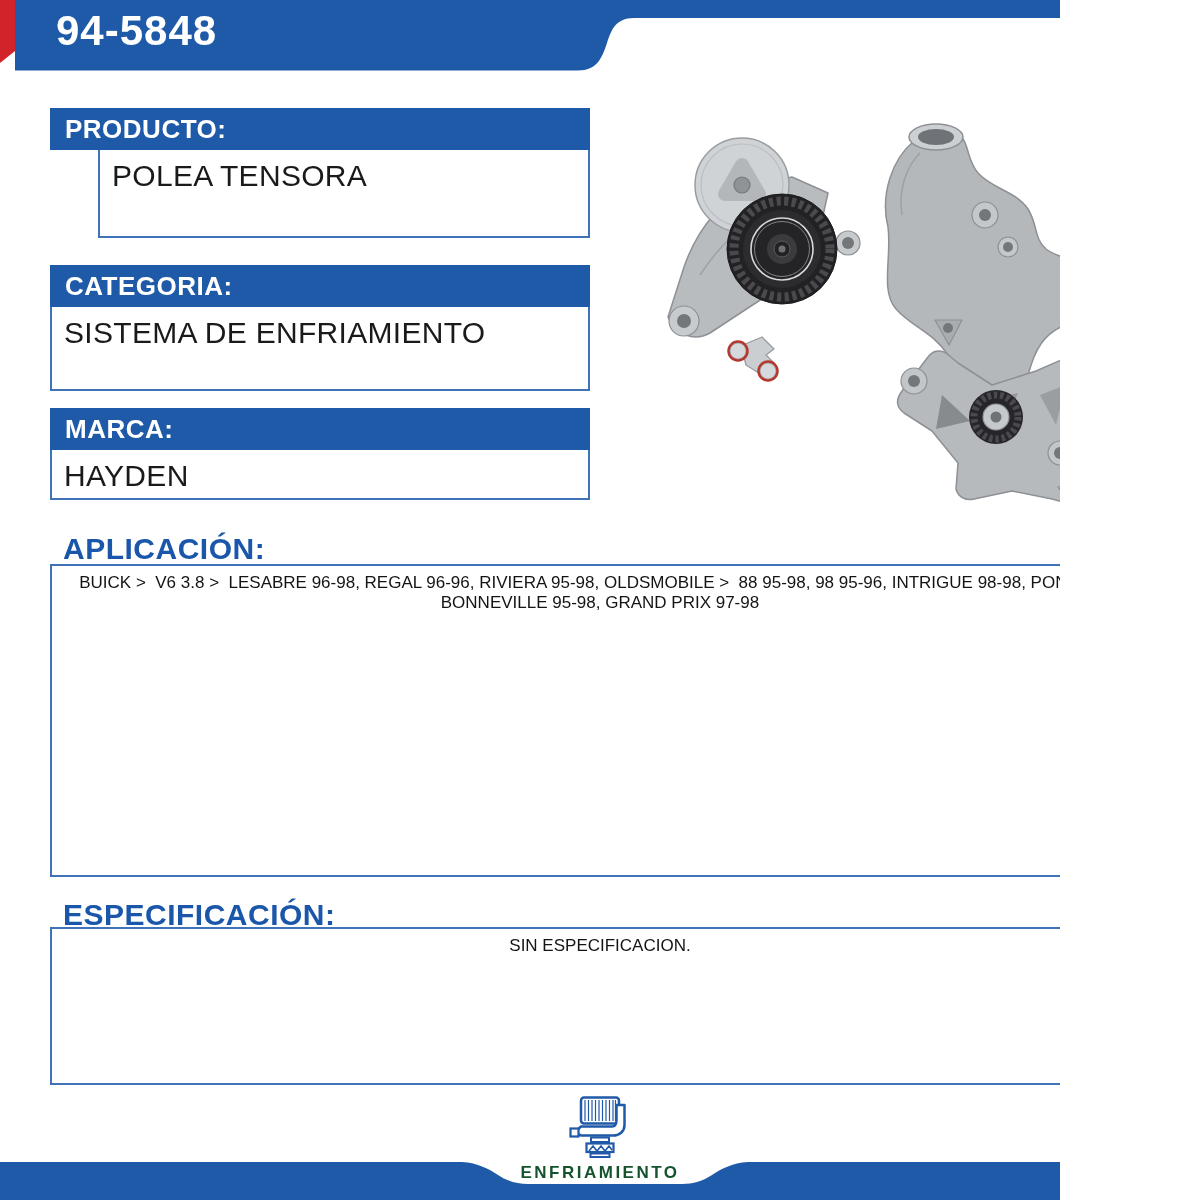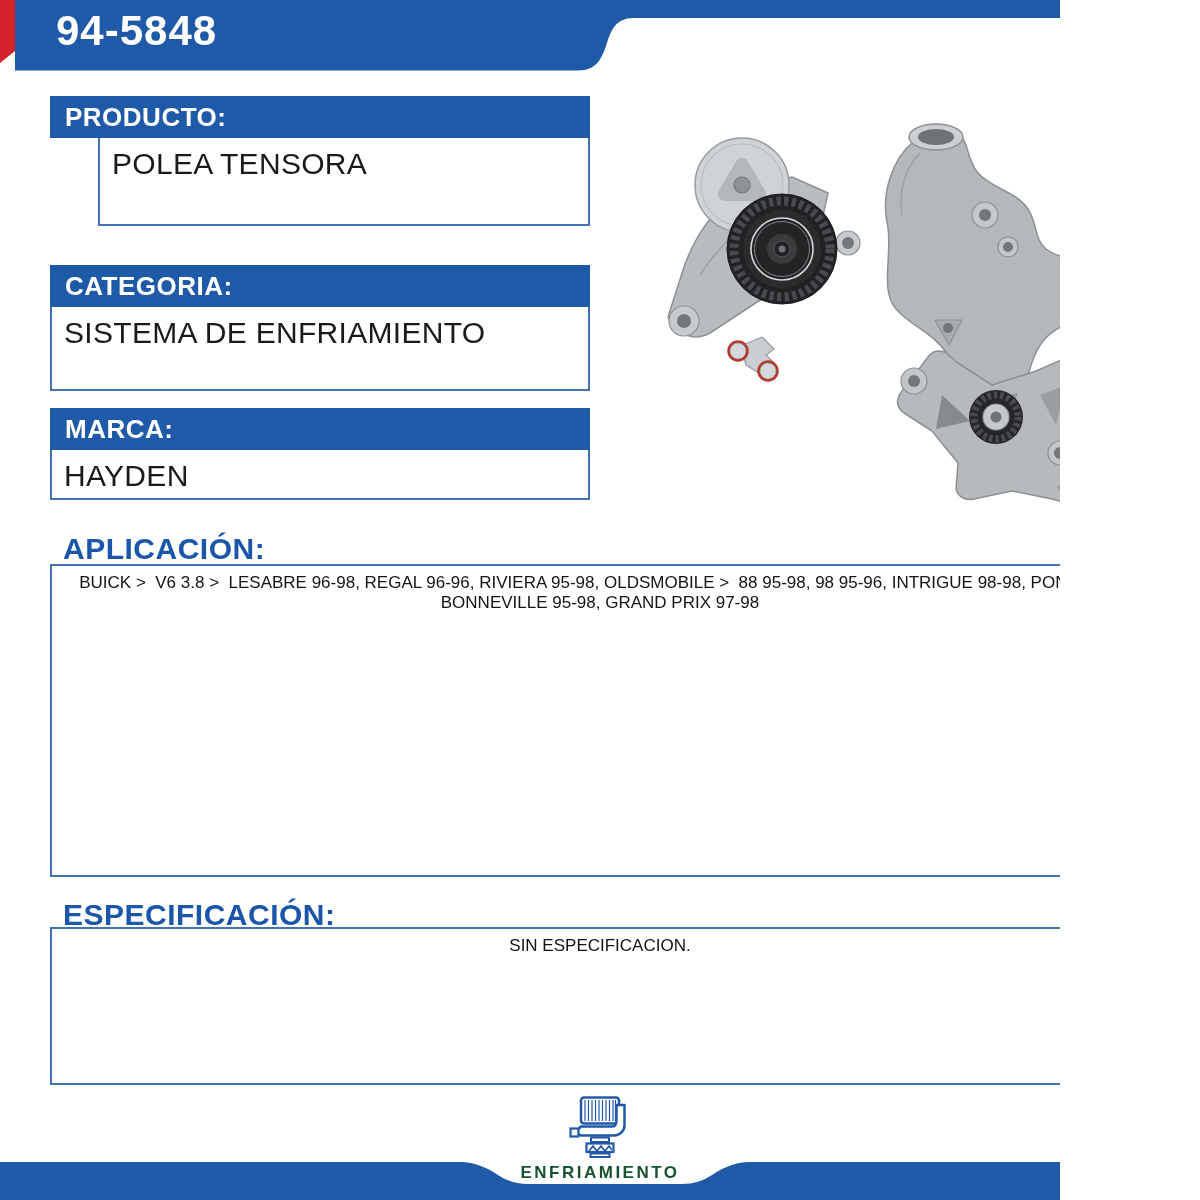--- a/index.html
+++ b/index.html
@@ -19,21 +19,21 @@
   .field-label{
     background:#1f5aa8;color:#ffffff;font-weight:800;font-size:26px;
     height:42px;line-height:43px;padding-left:15px;letter-spacing:.5px;
     box-sizing:border-box;
   }
   .field-value{
     background:#ffffff;border:2px solid #3f72b7;border-top:none;
     box-sizing:border-box;color:#1a1a1a;font-size:30px;font-weight:400;
     padding:9px 12px 0 12px;letter-spacing:.3px;
   }
-  #field-producto{top:96px;}   #field-producto  .field-value{height:88px;margin-left:48px;}
+  #field-producto{top:108px;}   #field-producto  .field-value{height:88px;margin-left:48px;}
   #field-categoria{top:265px;}  #field-categoria .field-value{height:84px;}
   #field-marca{top:408px;}      #field-marca     .field-value{height:50px;}
   
   .section-heading{
     position:absolute;left:63px;color:#1a57ab;font-weight:800;
     font-size:30px;letter-spacing:.5px;margin-top:8px;
   }
   .section-box{
     position:absolute;left:50px;width:1100px;box-sizing:border-box;
     background:#ffffff;border:2px solid #3f72b7;

